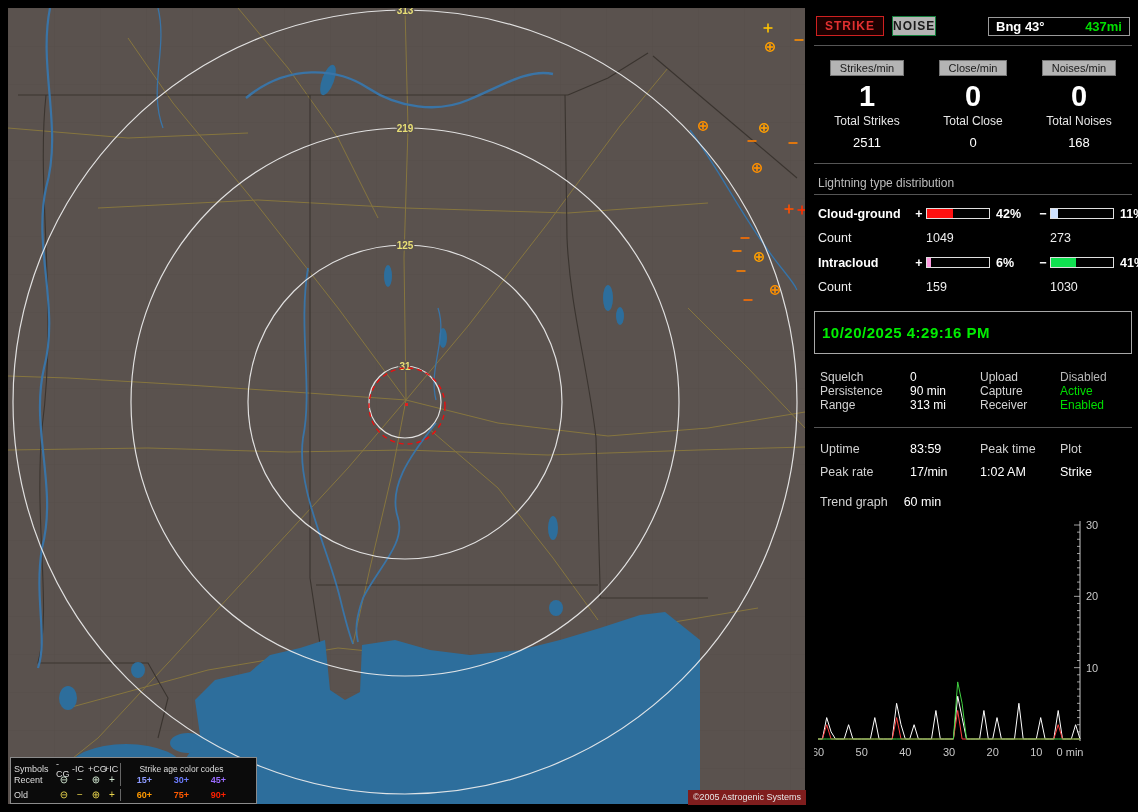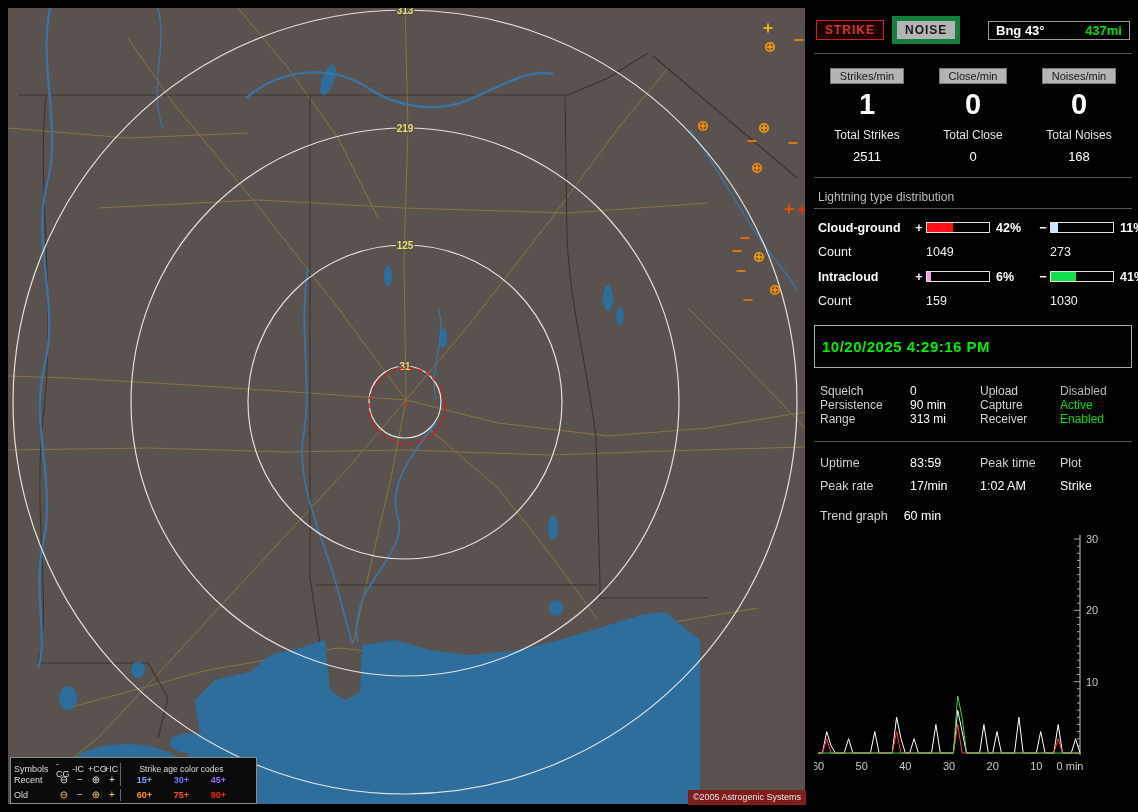--- a/index.html
+++ b/index.html
@@ -15,28 +15,28 @@
   .leg-glyph{font-size:10px;line-height:10px;text-align:center}
   .leg-div{border-left:1px solid #666;height:12px}
   .leg-age-head{grid-column:7/10;text-align:center;white-space:nowrap;font-size:8.5px}
   .leg-age{text-align:center;font-weight:bold}
   .map-copyright{position:absolute;left:688px;top:790px;width:118px;height:15px;background:#7f1d1d;color:#e6e6e6;font-size:9px;text-align:center;line-height:15px;z-index:5}
 
   
   .panel{position:absolute;left:812px;top:8px;width:322px;height:796px;padding:0 2px}
   .top-row{display:flex;align-items:center;gap:8px;padding:8px 2px 9px 2px;border-bottom:1px solid #555}
   .btn-strike{background:#1c0000;color:#e03030;border:1px solid #cf2020;font-weight:bold;font-size:12px;padding:2px 8px;letter-spacing:1px;cursor:pointer;font-family:"Liberation Sans",sans-serif}
-  .btn-noise{background:#b4b4b4;color:#1a1a1a;border:5px solid #15803d;font-weight:bold;font-size:12px;padding:2px 8px;letter-spacing:1px;cursor:pointer;font-family:"Liberation Sans",sans-serif}
+  .btn-noise{background:#b4b4b4;color:#1a1a1a;border:1px solid #15803d;font-weight:bold;font-size:12px;padding:2px 0;letter-spacing:1px;cursor:pointer;font-family:"Liberation Sans",sans-serif}
   .bng-box{margin-left:auto;display:flex;justify-content:space-between;align-items:center;border:1px solid #9a9a9a;background:#000;width:142px;padding:1px 7px;font-weight:bold;font-size:13px}
   .green{color:#00e000}
   .rates{display:flex;margin-top:14px}
   .rate-col{flex:1;display:flex;flex-direction:column;align-items:center}
   .rate-btn{background:#b4b4b4;color:#1a1a1a;font-size:11px;padding:1px 9px;border:1px solid #777;cursor:pointer;font-family:"Liberation Sans",sans-serif}
   .rate-val{font-size:29px;font-weight:bold;margin-top:3px;line-height:34px}
-  .rate-total-label{font-size:12px;color:#e6e6e6;margin-top:7px}
+  .rate-total-label{font-size:12px;color:#e6e6e6;margin-top:1px}
   .rate-total-val{font-size:13px;margin-top:7px}
   .hline{border-top:1px solid #555;margin:13px 0 10px 0}
   .dist-title{color:#bdbdbd;font-size:12px;padding:2px 4px 4px 4px;border-bottom:1px solid #555;margin-bottom:6px}
   .dist-row{display:grid;grid-template-columns:94px 14px 64px 46px 14px 64px 1fr;align-items:center;font-size:12.5px;font-weight:bold;padding:0 4px;height:25px}
   .dist-count{display:grid;grid-template-columns:94px 14px 64px 46px 14px 64px 1fr;align-items:center;font-size:12.5px;padding:0 4px;height:24px;color:#efefef}
   .c3{grid-column:3}.c6{grid-column:6}
   .bar{height:11px;border:1px solid #e0e0e0;background:#000;display:block;overflow:hidden}
   .bar .fill{display:block;height:100%;width:0}
   .pct{padding-left:6px}
   .sign{text-align:center}

